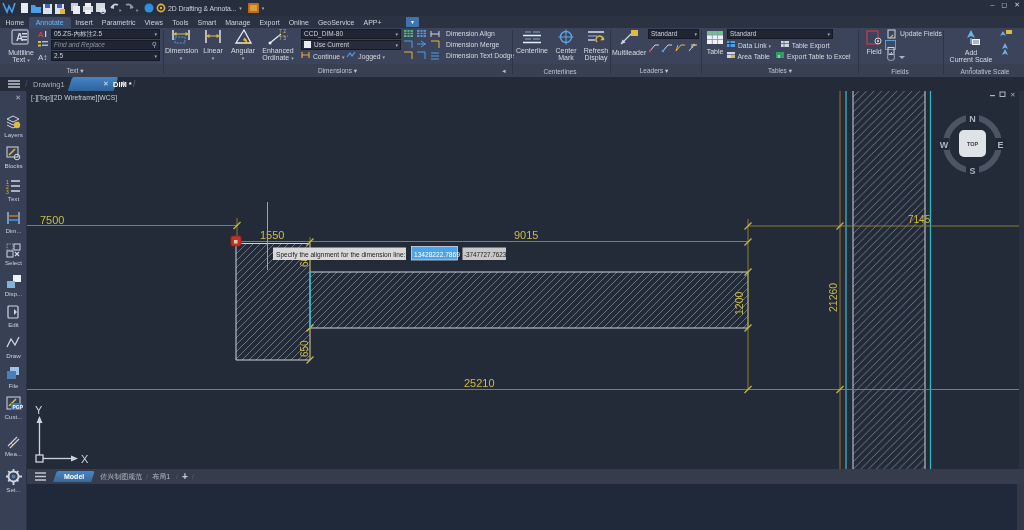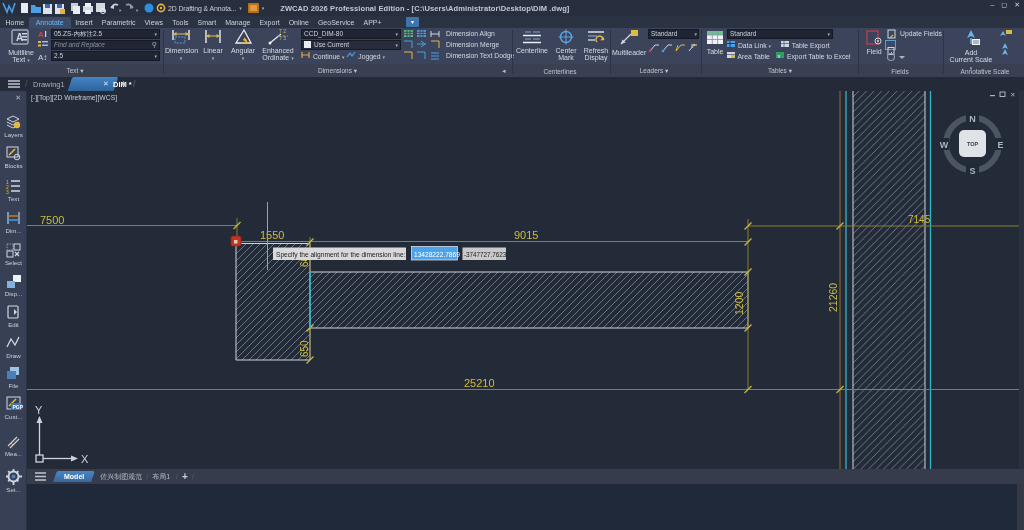--- a/index.html
+++ b/index.html
@@ -73,21 +73,20 @@
       <circle cx="161" cy="8" r="3.6" fill="none" stroke="#e8b33c" stroke-width="1.6"></circle>
         <circle cx="161" cy="8" r="1.2" fill="#e8b33c"></circle>
     </svg>
     <span style="color:#ccd2dc;font-size:6.9px;margin-left:0px;letter-spacing:-0.1px;">2D Drafting &amp; Annota...</span>
     <span class="caret" style="margin-left:3px;">▾</span>
     <svg width="16" height="16" style="margin-left:4px;">
         <rect x="2" y="3" width="11" height="10" rx="1" fill="#b8701e"></rect>
         <rect x="4" y="5" width="7" height="6" fill="#e09b3d"></rect>
       </svg>
     <span class="caret">▾</span>
-    <span id="titletext" style="margin-left:16px;">ZWCAD 2026 Professional Edition - [C:\Users\Administrator\Desktop\DIM .dwg]</span>
     <div id="winbtns">
         <span>–</span>
         <span>◻</span>
         <span>✕</span>
       </div>
   </div>
   <div id="menubar">
     <span style="margin-left:1px;">Home</span>
       <span class="active">Annotate</span>
       <span>Insert</span>

